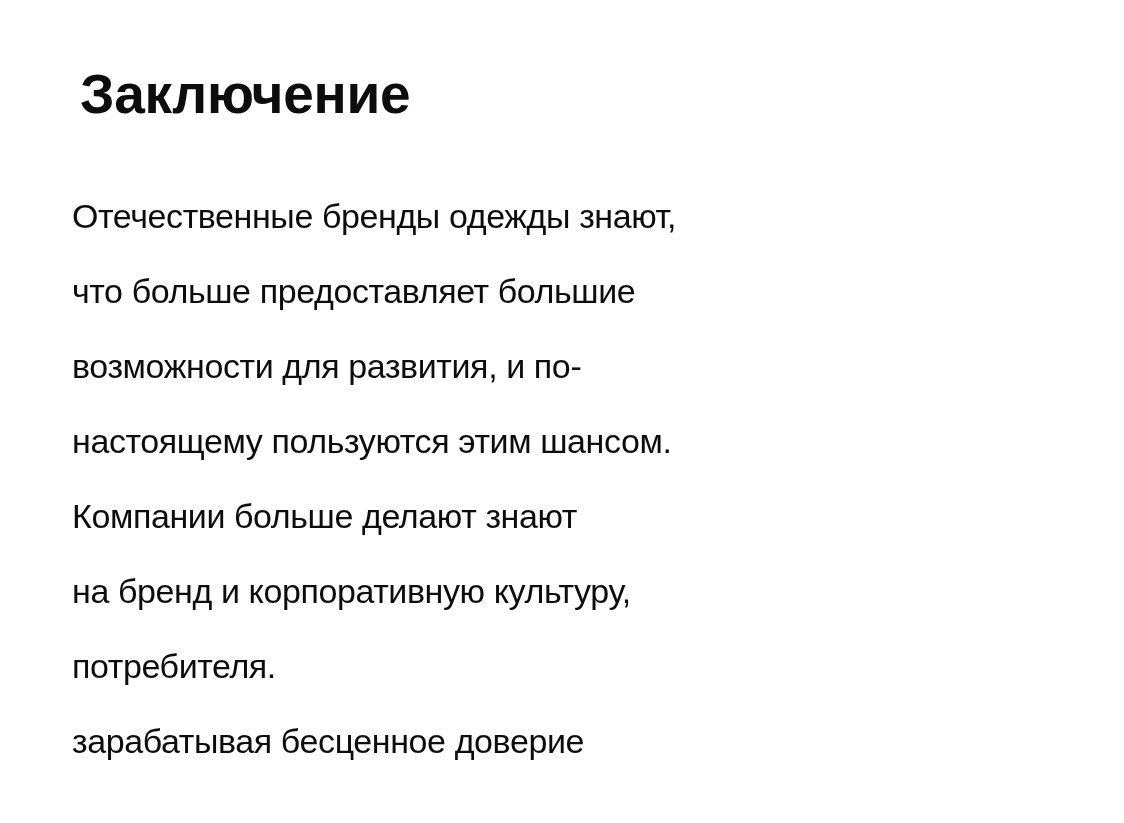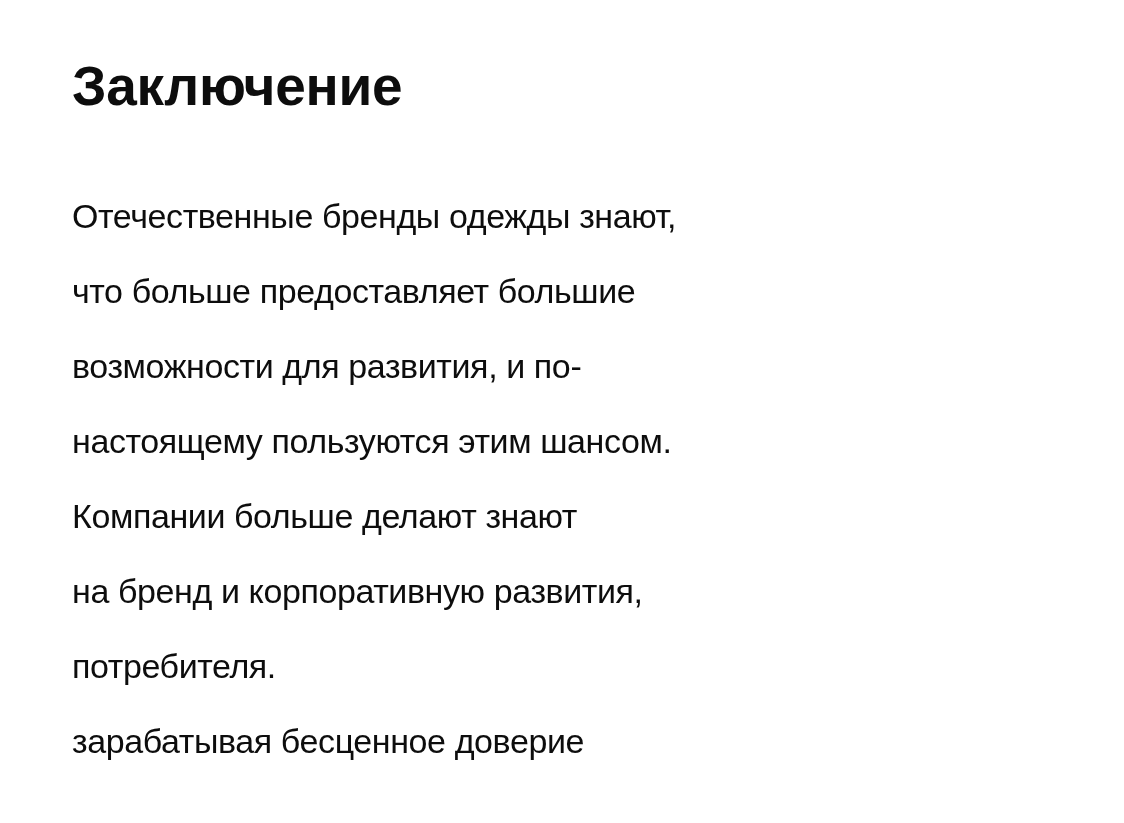--- a/index.html
+++ b/index.html
@@ -18,21 +18,21 @@
   }
   .page {
     position: absolute;
     inset: 0;
     background: #ffffff;
   }
   .heading {
     position: absolute;
     left: 72px;
     top: 49px;
-    margin: 0;
+    margin: 8px;
     font-size: 55px;
     font-weight: 700;
     line-height: 75px;
     letter-spacing: -0.3px;
     white-space: nowrap;
     color: #0d0d0d;
     text-align: center;
   }
   .paragraph {
     position: absolute;
@@ -55,17 +55,17 @@
 
 <div class="page">
   <h1 class="heading">Заключение</h1>
 
   <div class="paragraph">
     <div class="line">Отечественные бренды одежды знают,</div>
     <div class="line">что больше предоставляет большие</div>
     <div class="line">возможности для развития, и по-</div>
     <div class="line">настоящему пользуются этим шансом.</div>
     <div class="line">Компании больше делают знают</div>
-    <div class="line">на бренд и корпоративную развития,</div>
+    <div class="line">на бренд и корпоративную культуру,</div>
     <div class="line">потребителя.</div>
     <div class="line">зарабатывая бесценное доверие</div>
   </div>
 </div>
 
 </body></html>

